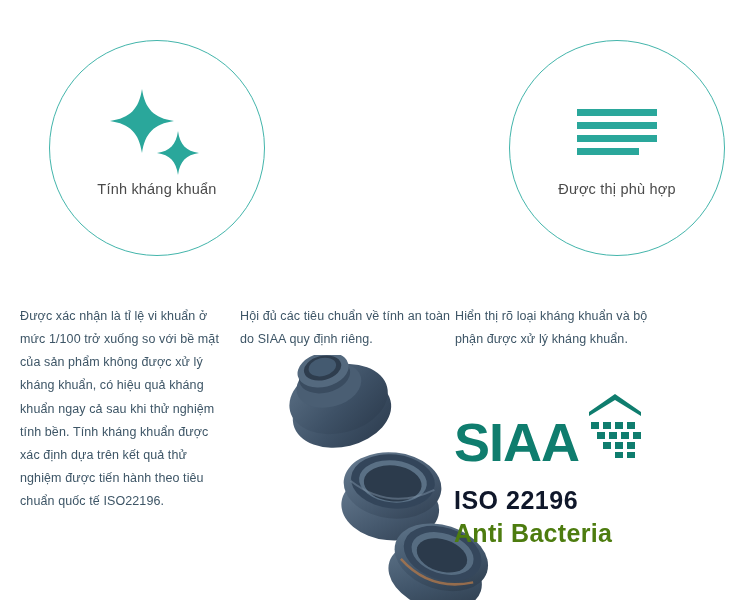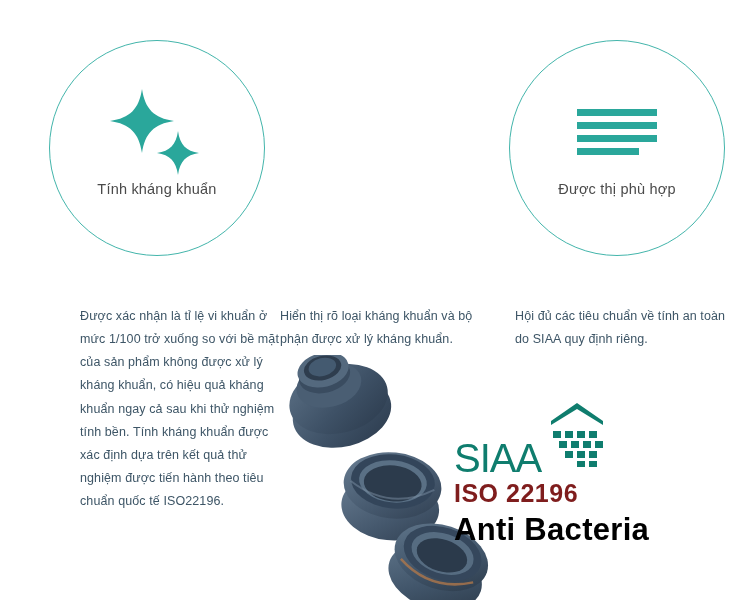--- a/index.html
+++ b/index.html
@@ -69,21 +69,21 @@
     letter-spacing: .2px;
   }
 
   
   .descs {
     position: absolute;
     top: 305px;
     left: 0;
     width: 750px;
     display: flex;
-    justify-content: flex-end;
+    justify-content: flex-start;
     padding: 0 20px;
     box-sizing: border-box;
   }
   .desc {
     width: 207px;
     font-size: 12.5px;
     line-height: 1.85;
     color: #3d5566;
     letter-spacing: .1px;
   }
@@ -98,41 +98,41 @@
     bottom: 52px;
     width: 278px;
     text-align: left;
   }
   .siaa-top {
     display: flex;
     align-items: flex-end;
   }
   .siaa-word {
     font-family: "Liberation Sans", sans-serif;
-    font-weight: normal;
-    font-size: 40px;
+    font-weight: bold;
+    font-size: 54px;
     line-height: 0.85;
     color: #0f7d6e;
     letter-spacing: -1px;
   }
   .siaa-dots {
     margin-left: 6px;
     margin-bottom: 4px;
   }
   .siaa-iso {
     font-size: 25px;
     font-weight: bold;
-    color: #7f1d1d;
-    margin-top: 4px;
+    color: #0f172a;
+    margin-top: 20px;
     letter-spacing: .5px;
   }
   .siaa-anti {
-    font-size: 31px;
+    font-size: 25px;
     font-weight: bold;
-    color: #000000;
+    color: #4d7c0f;
     margin-top: 4px;
     letter-spacing: .3px;
   }
 
   
   .photo {
     position: absolute;
     left: 255px;
     bottom: 0;
     width: 270px;
@@ -170,22 +170,22 @@
           </svg>
         </div>
         <div class="caption">Được thị phù hợp</div>
       </div>
     </div>
 
   </div>
 
   <div class="descs">
     <div class="desc col1">Được xác nhận là tỉ lệ vi khuẩn ở mức 1/100 trở xuống so với bề mặt của sản phẩm không được xử lý kháng khuẩn, có hiệu quả kháng khuẩn ngay cả sau khi thử nghiệm tính bền. Tính kháng khuẩn được xác định dựa trên kết quả thử nghiệm được tiến hành theo tiêu chuẩn quốc tế ISO22196.</div>
+    <div class="desc col2">Hội đủ các tiêu chuẩn về tính an toàn do SIAA quy định riêng.</div>
     <div class="desc col3">Hiển thị rõ loại kháng khuẩn và bộ phận được xử lý kháng khuẩn.</div>
-    <div class="desc col2">Hội đủ các tiêu chuẩn về tính an toàn do SIAA quy định riêng.</div>
   </div>
 
   <div class="photo">
     <svg width="270" height="245" viewBox="0 0 270 245">
       <defs>
         <linearGradient id="capA" x1="0" y1="0" x2="1" y2="1">
           <stop offset="0%" stop-color="#5d7287"></stop>
           <stop offset="55%" stop-color="#3e5166"></stop>
           <stop offset="100%" stop-color="#2b3a4c"></stop>
         </linearGradient>

